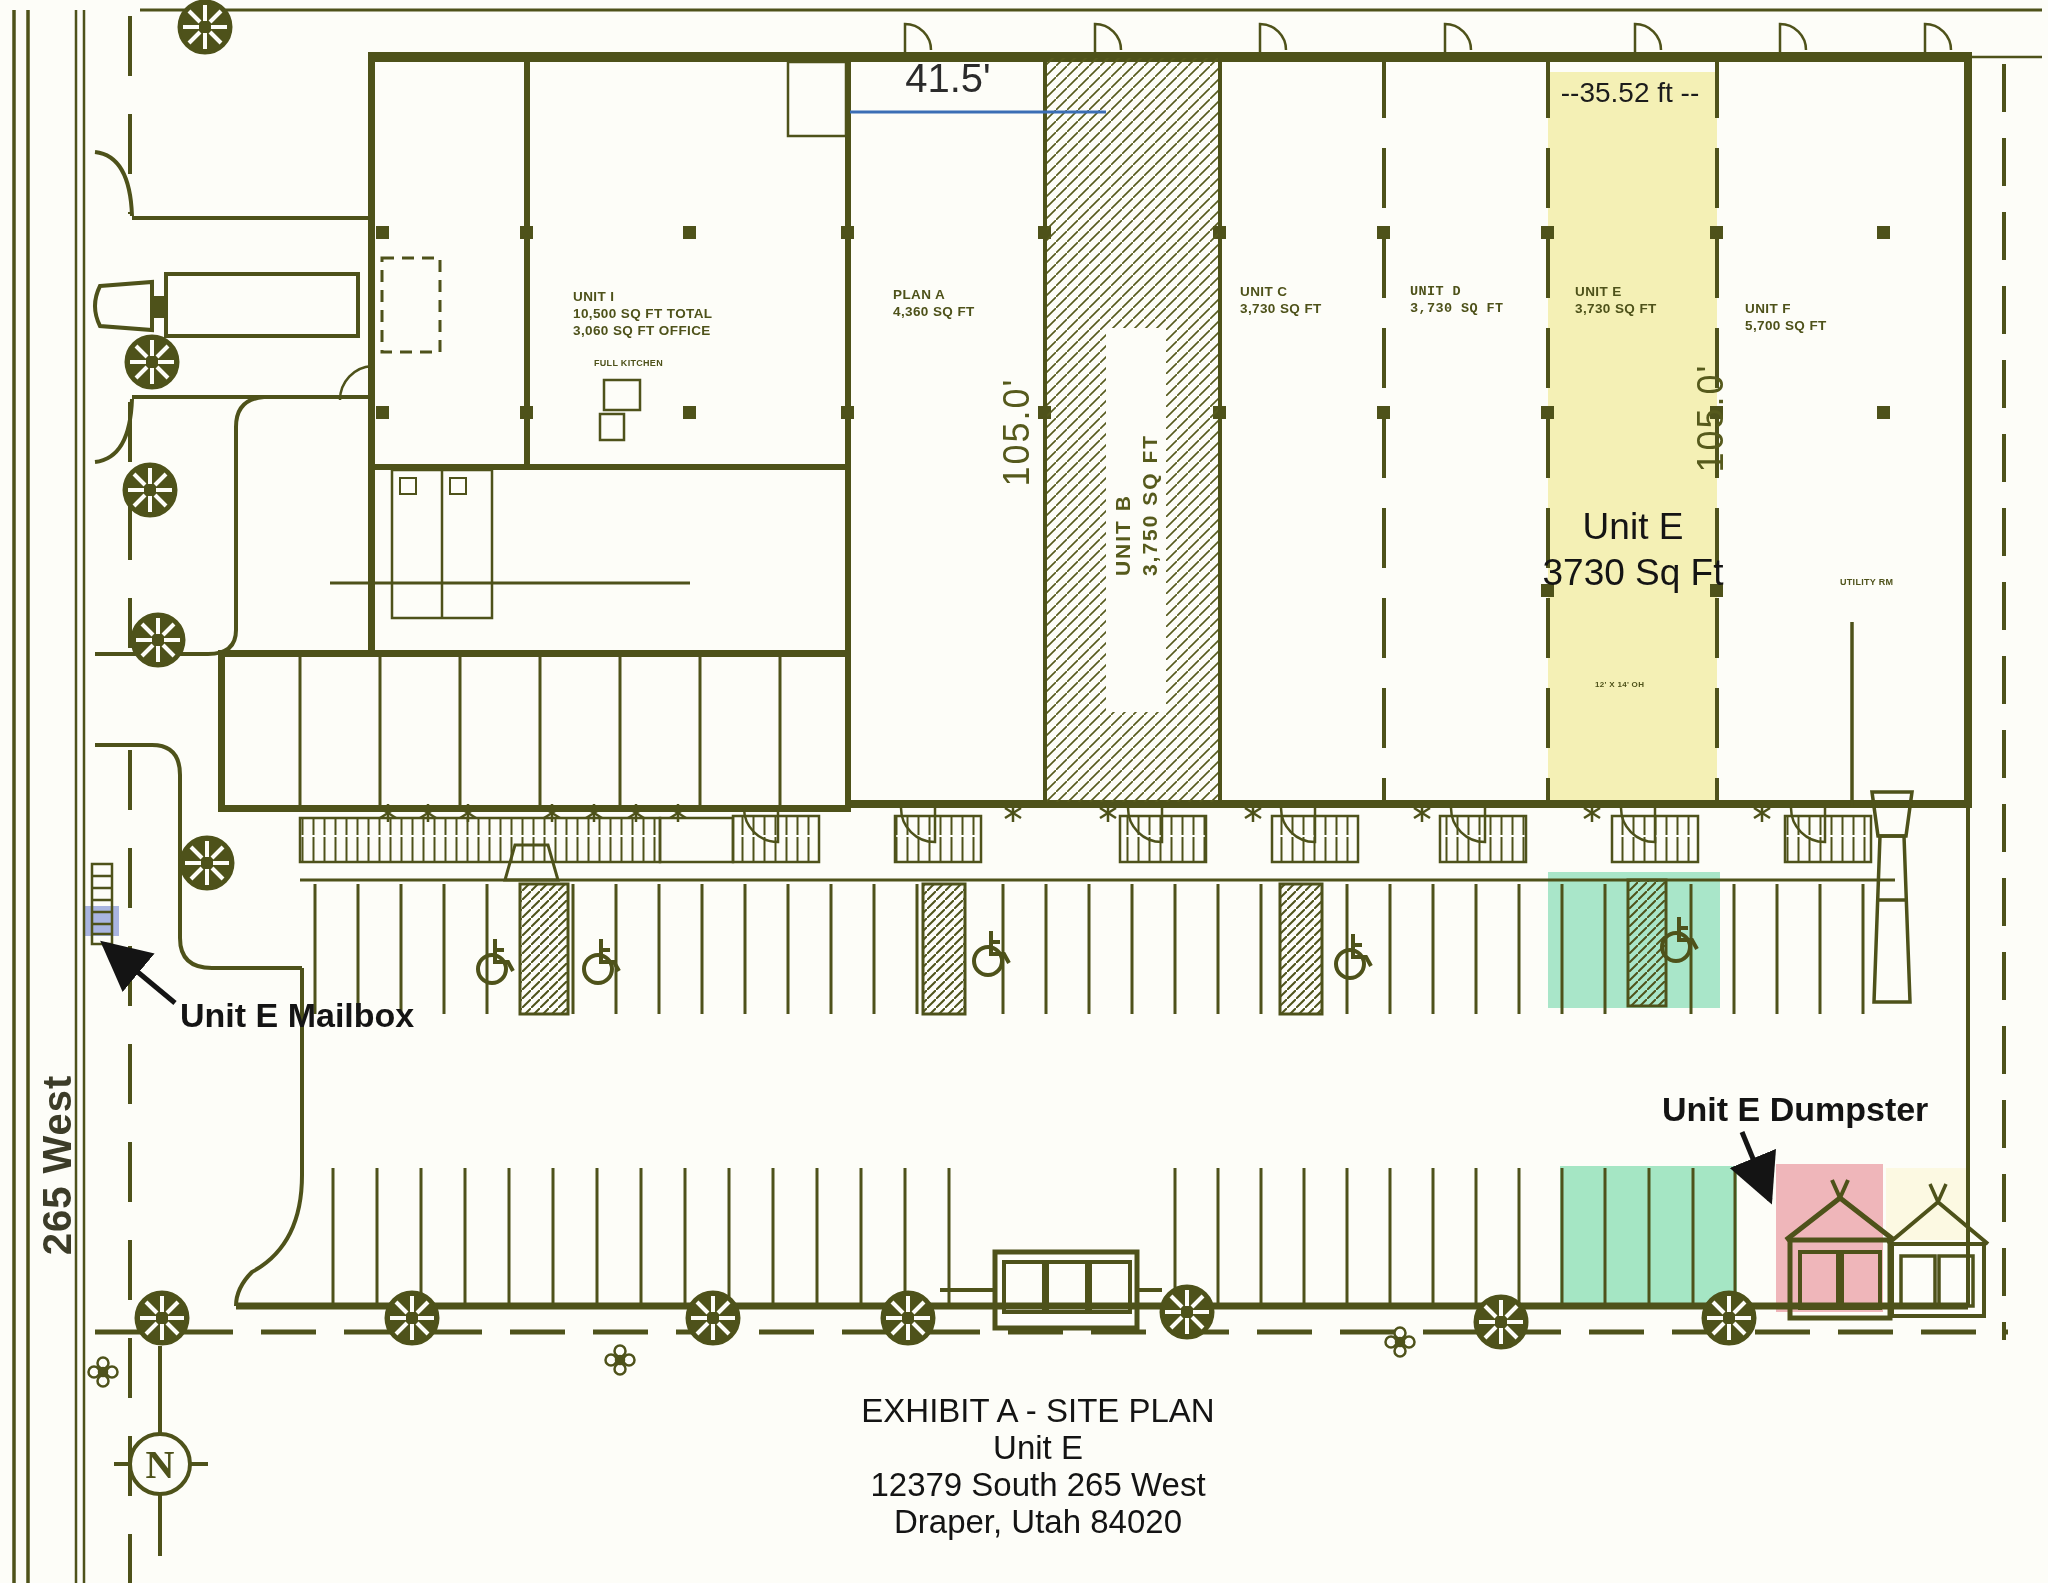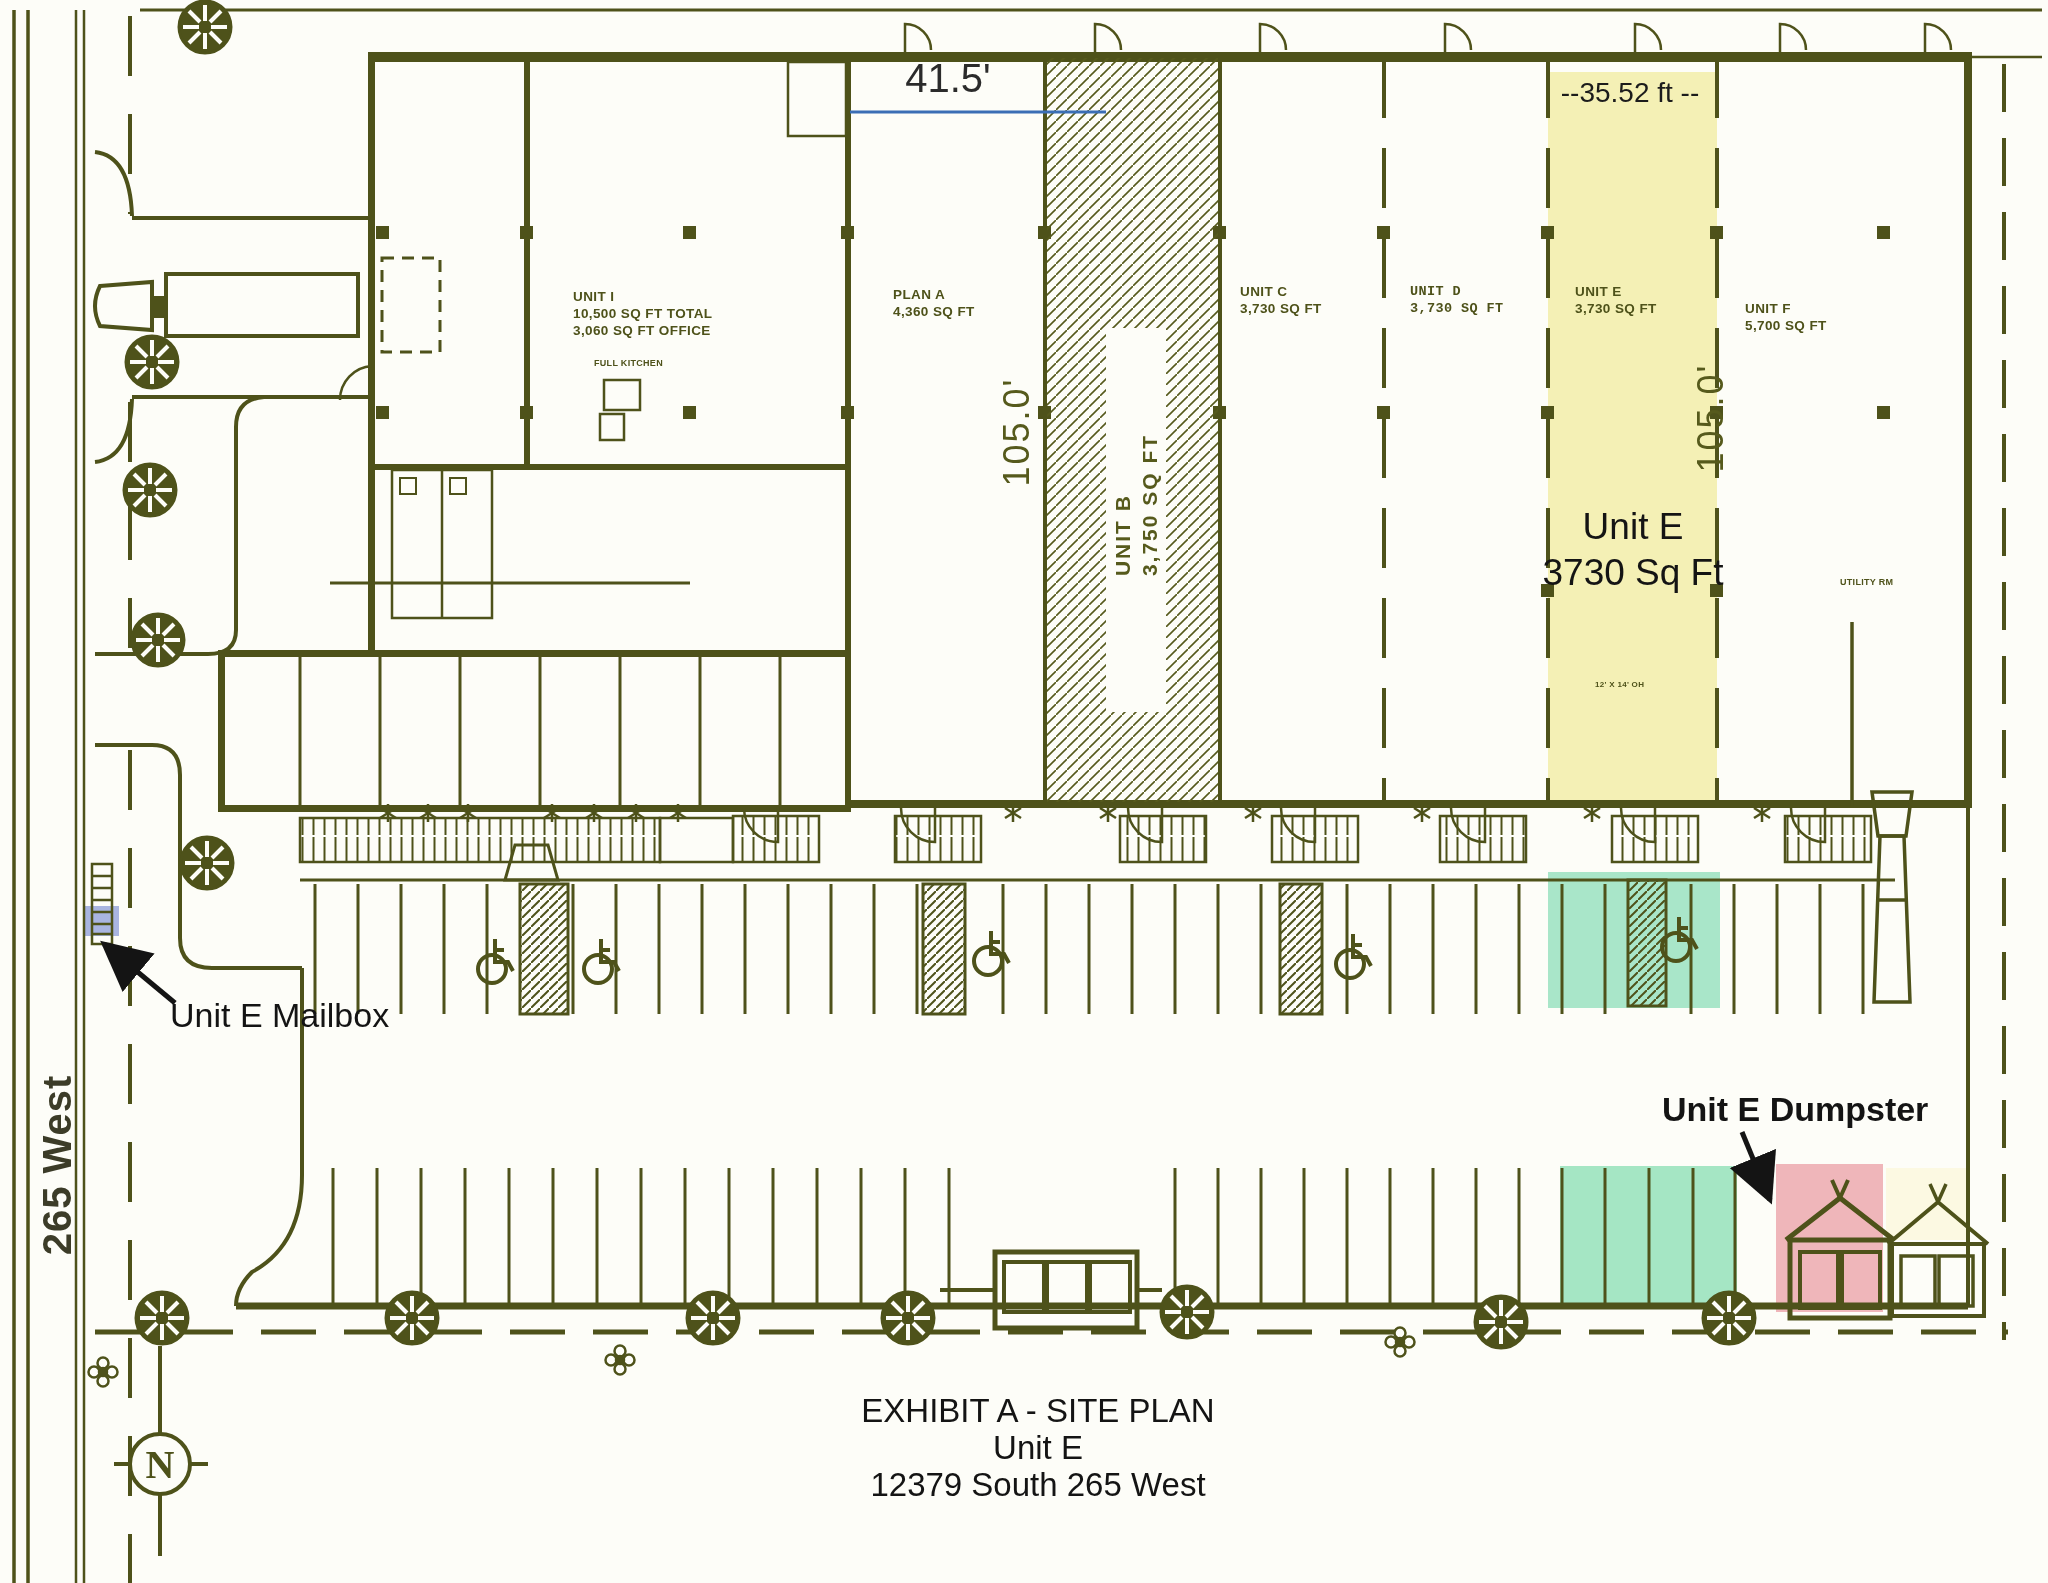--- a/index.html
+++ b/index.html
@@ -374,24 +374,25 @@
 
   <div class="txt bigE ctr" style="left:1633px;top:550px;">
     <span>Unit E</span>
     <span>3730 Sq Ft</span>
   </div>
 
   <div class="txt tiny" style="left:594px;top:358px;">FULL KITCHEN</div>
   <div class="txt tiny" style="left:1840px;top:577px;">UTILITY RM</div>
   <div class="txt tiny" style="left:1595px;top:680px;font-size:8px;">12' X 14' OH</div>
 
-  <div class="txt anno" style="left:170px;top:996px;">Unit E Mailbox</div>
+  <div class="txt anno" style="left:180px;top:996px;font-weight:bold;">Unit E Mailbox</div>
   <div class="txt anno" style="left:1662px;top:1090px;font-weight:bold;">Unit E Dumpster</div>
 
   <div class="txt compassN ctr" style="left:160px;top:1464px;">N</div>
 
   <div class="txt titleblock">
     <span>EXHIBIT A - SITE PLAN</span>
     <span>Unit E</span>
     <span>12379 South 265 West</span>
+    <span>Draper, Utah 84020</span>
   </div>
 
 </div>
 
 </body></html>

